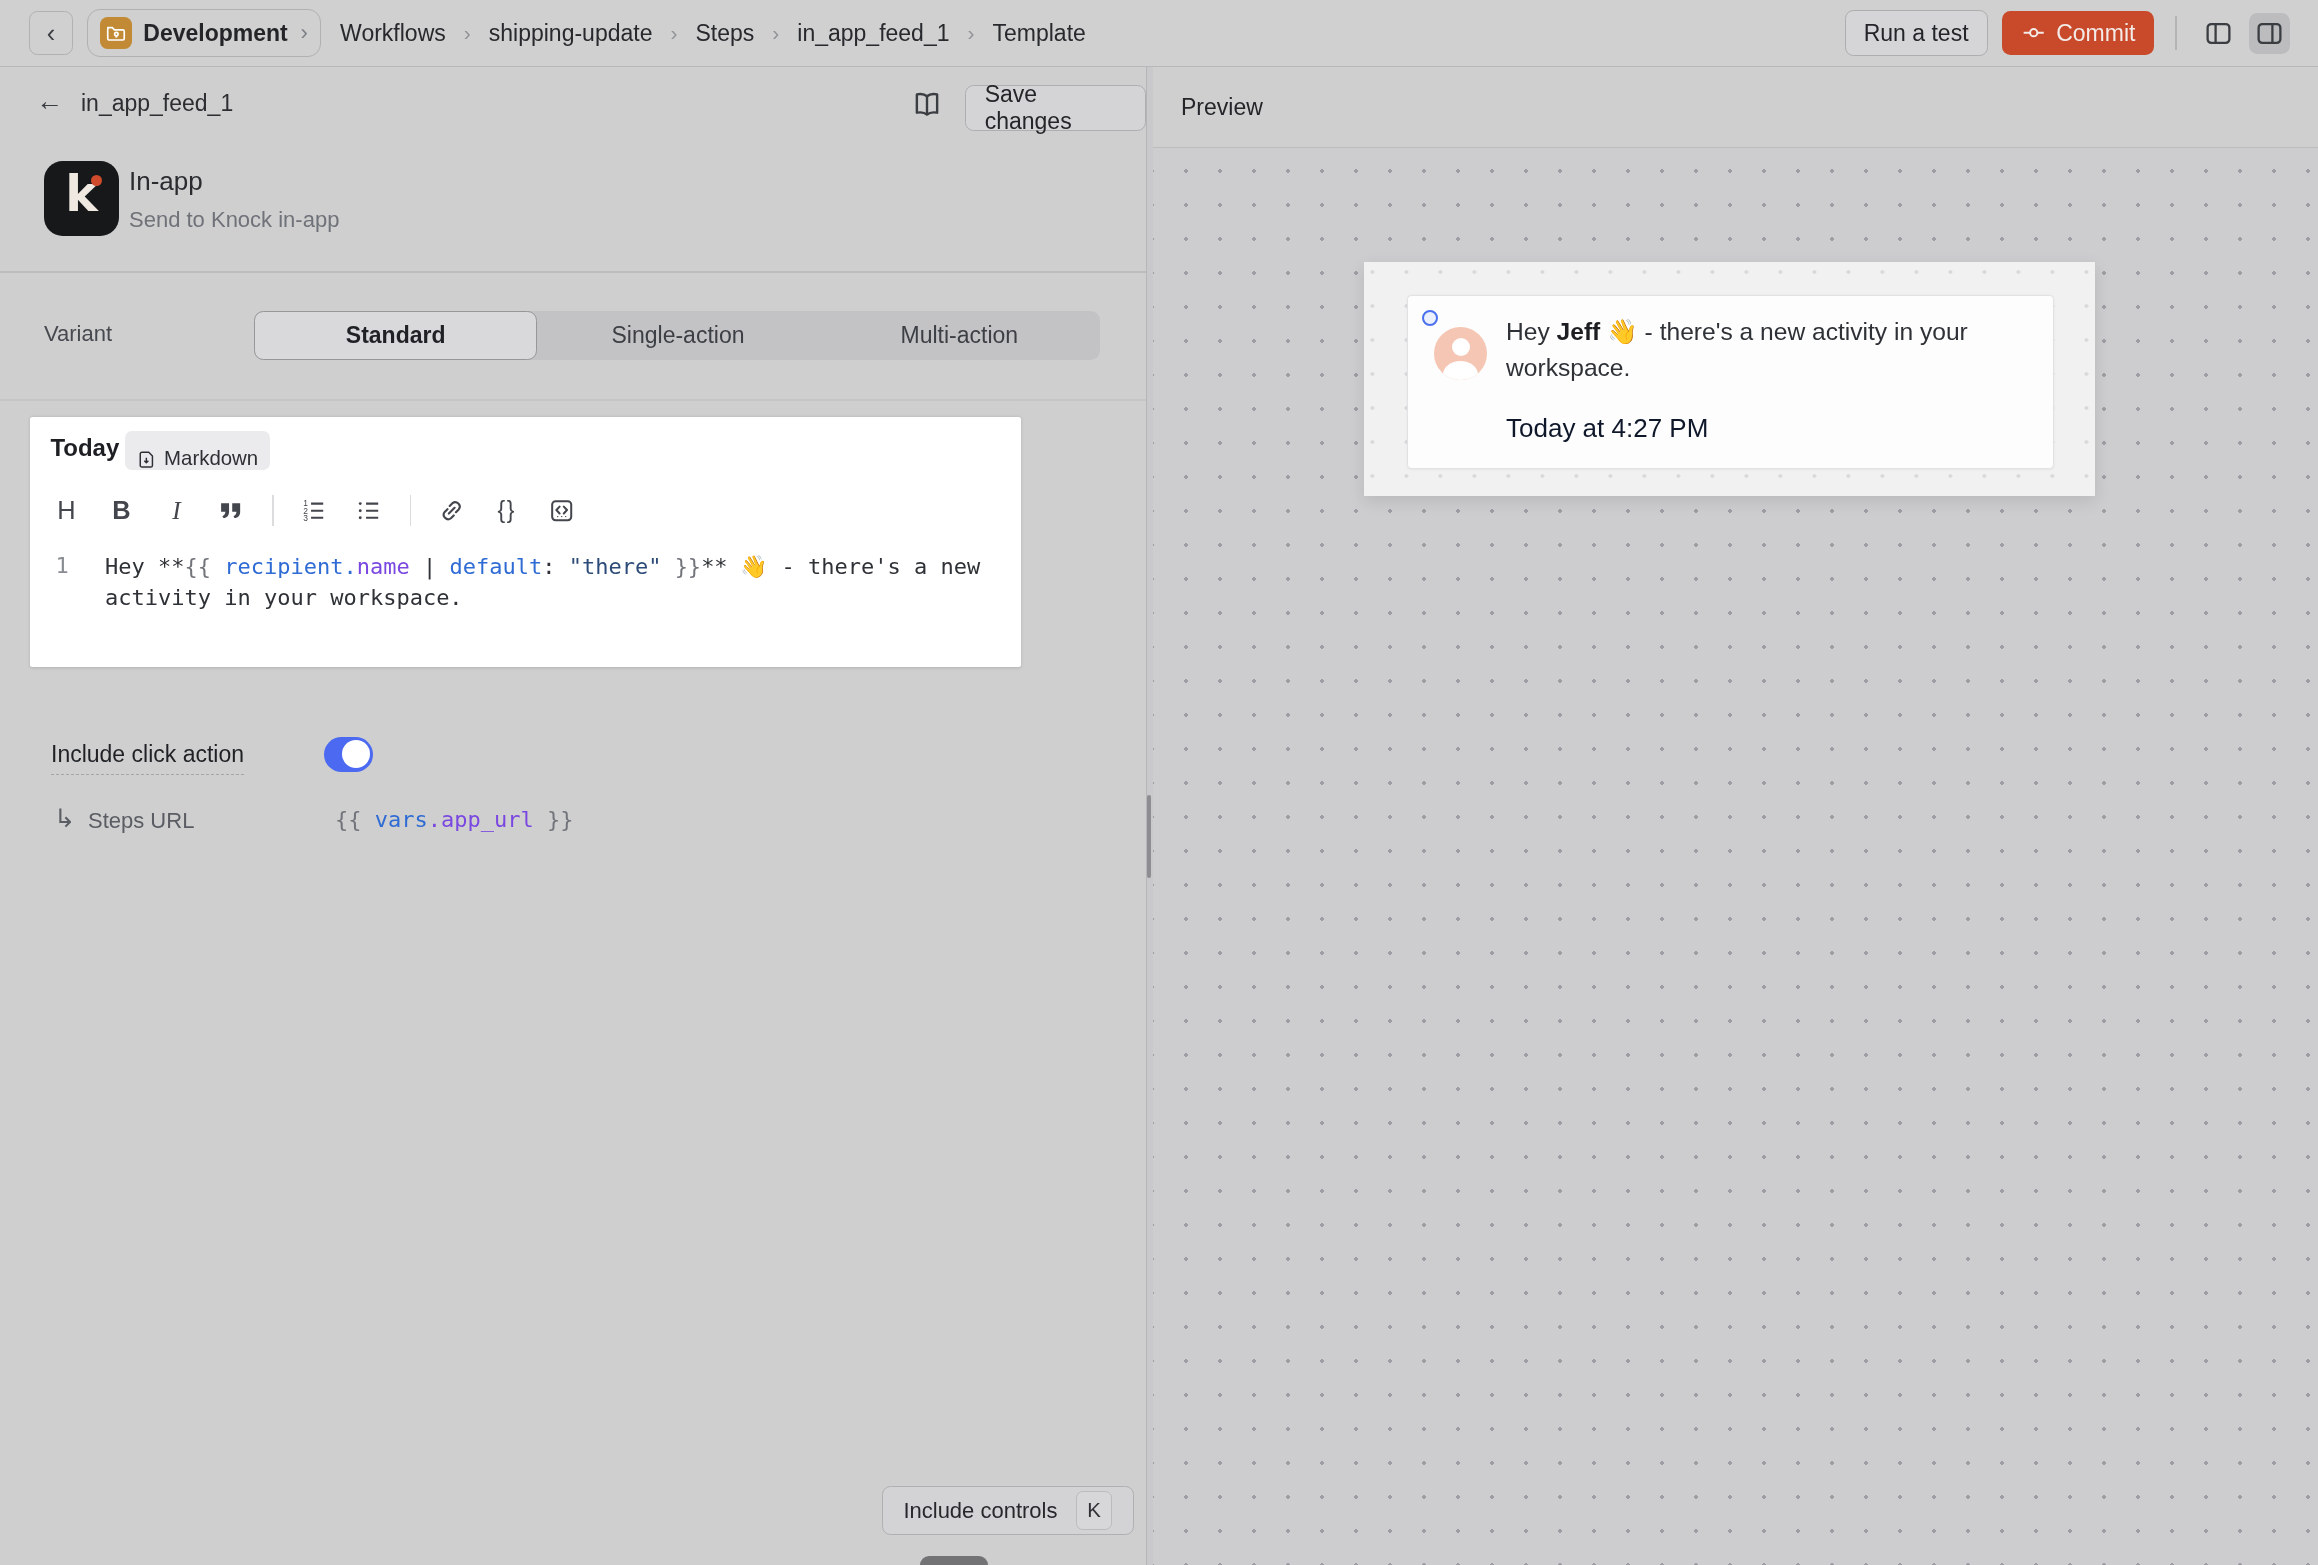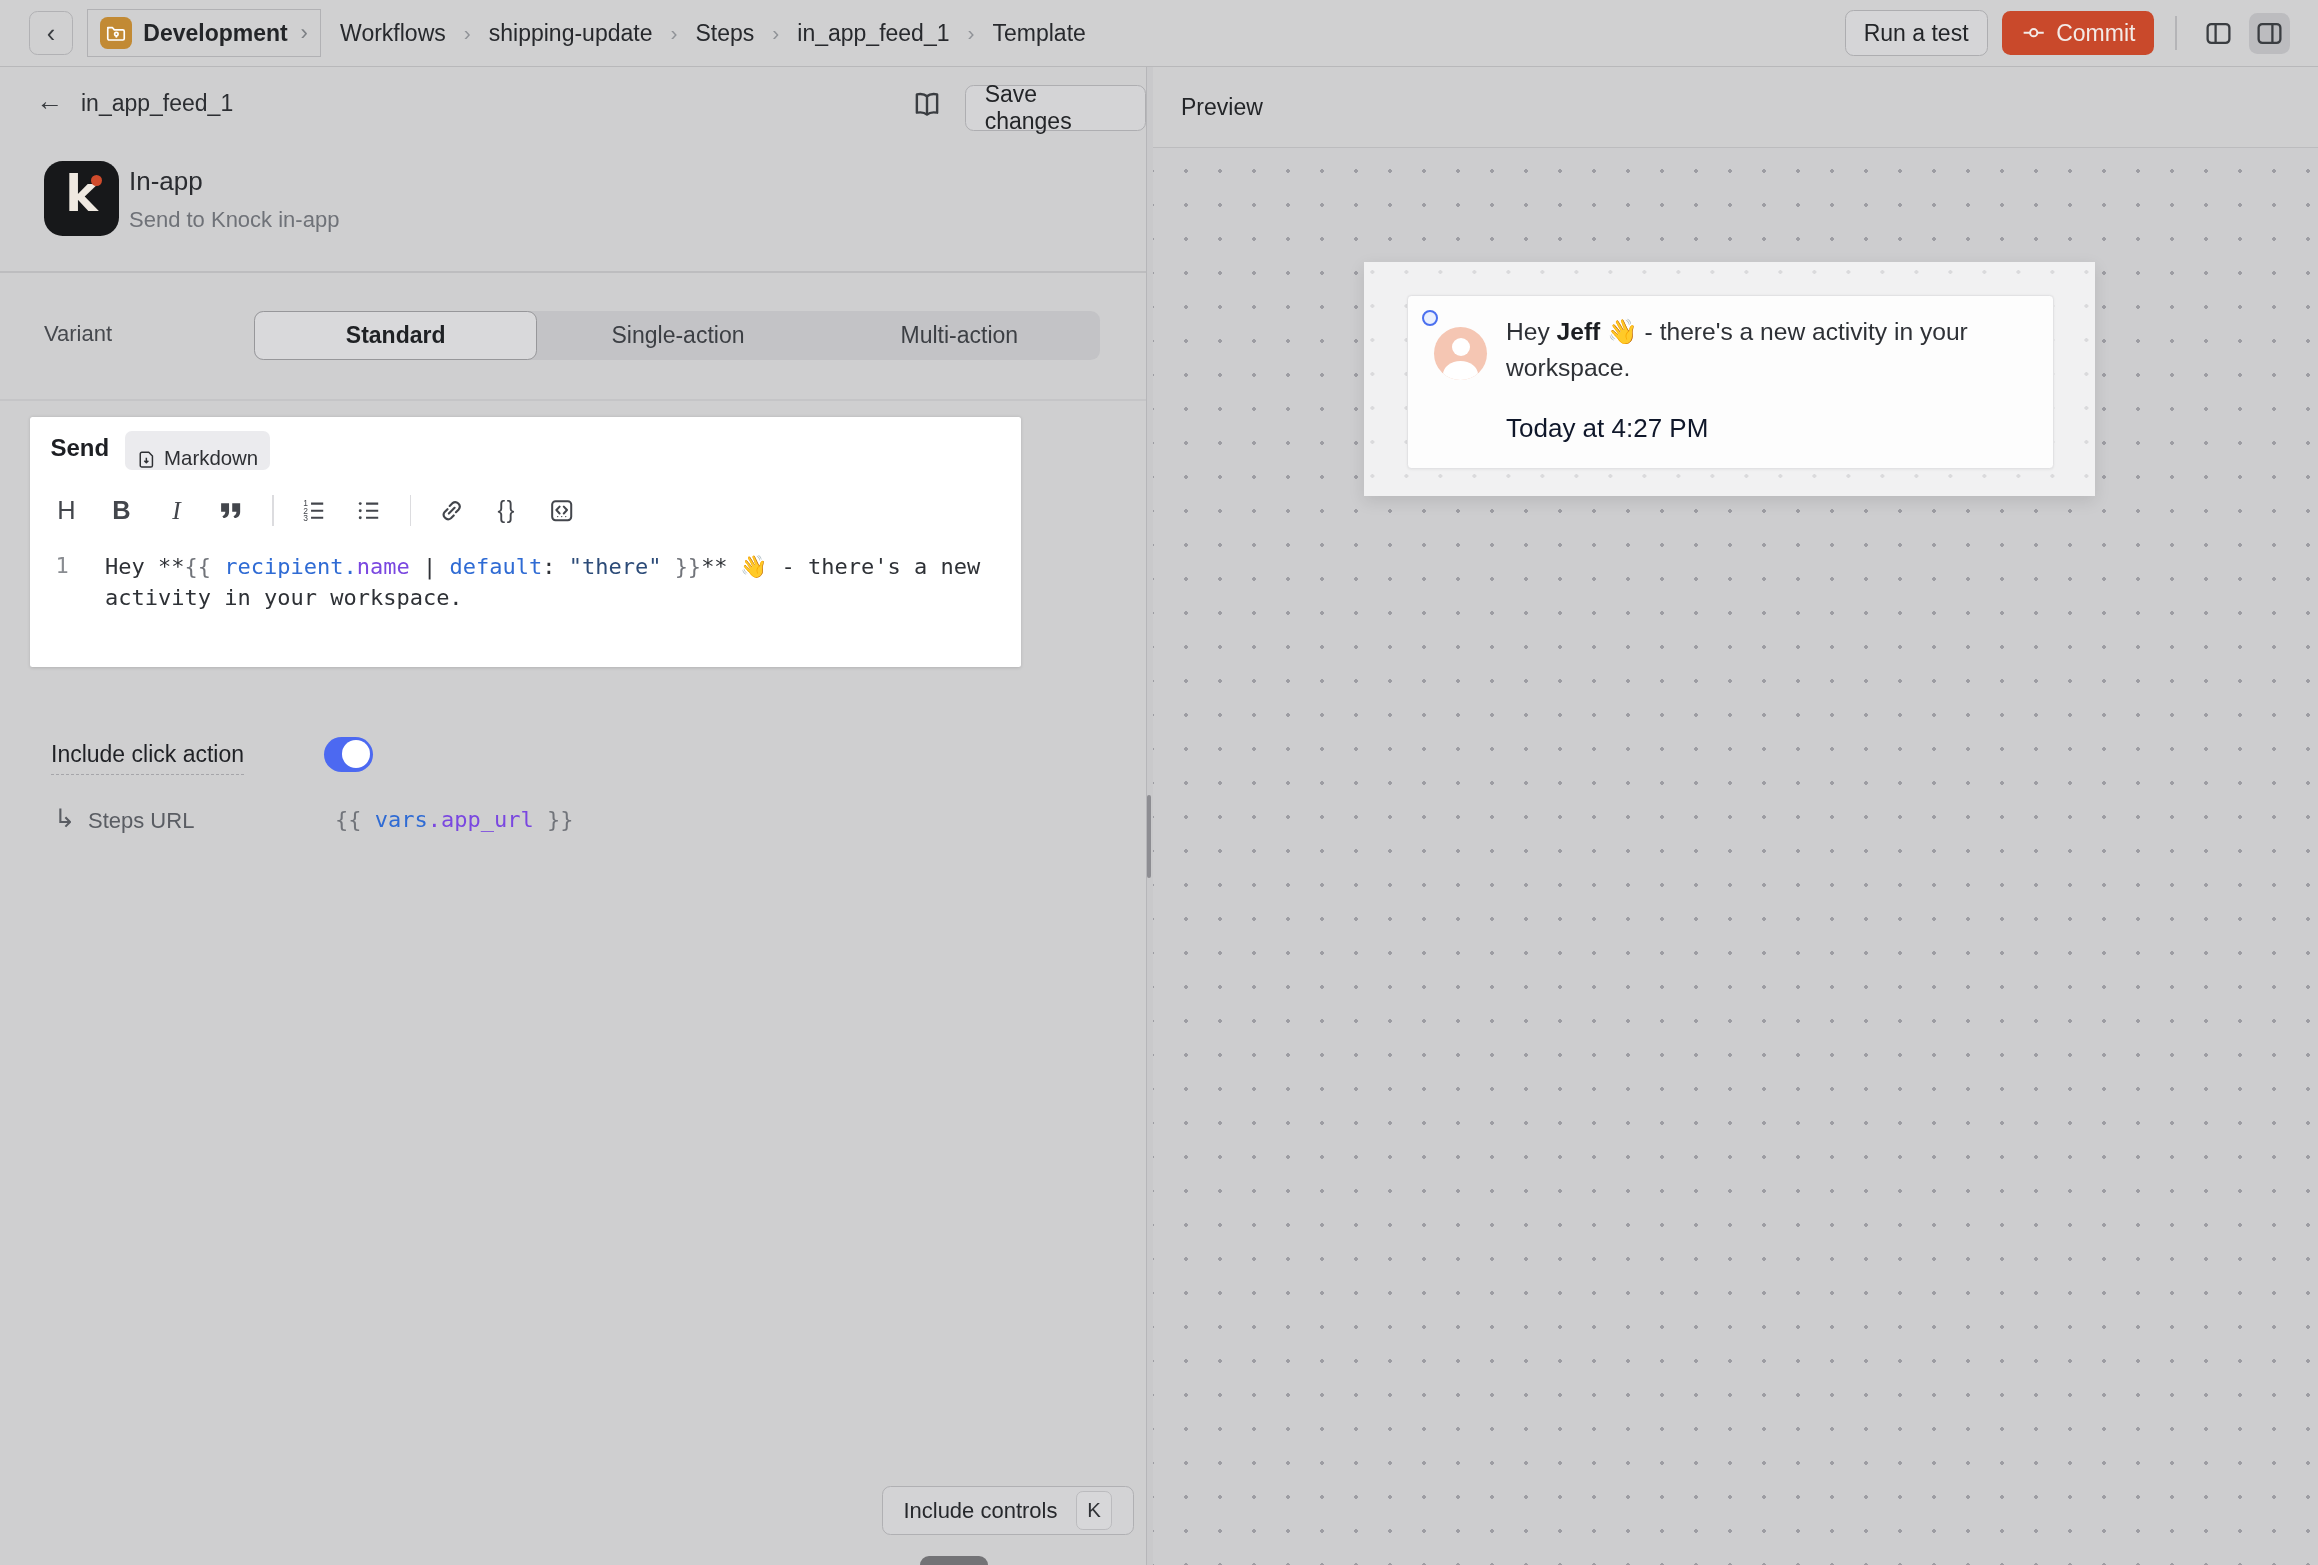--- a/index.html
+++ b/index.html
@@ -9,21 +9,21 @@
   .mono{font-family:"DejaVu Sans Mono","Liberation Mono",monospace;}
 
   
   .topbar{position:absolute;left:0;top:0;width:2319px;height:67px;
           background:#d0d0d1;border-bottom:1.7px solid #b8b8ba;
           display:flex;align-items:center;padding:0 29px;box-sizing:border-box;}
   .iconbtn{display:flex;align-items:center;justify-content:center;cursor:pointer;}
   .back-btn{width:42px;height:42px;border:1.7px solid #b1b1b4;border-radius:8.5px;
             font-size:25.4px;color:#3a3d41;background:transparent;flex:0 0 auto;}
   .env-pill{display:flex;align-items:center;gap:11px;height:46px;margin-left:13.6px;
-            border:1.7px solid #b1b1b4;border-radius:0;padding:0 12.7px;}
+            border:1.7px solid #b1b1b4;border-radius:13px;padding:0 12.7px;}
   .env-icon{width:32px;height:32px;border-radius:7.6px;display:flex;align-items:center;
             justify-content:center;}
   .env-label{font-size:23px;font-weight:600;color:#232528;}
   .pill-chev{font-size:22px;color:#7d8085;margin-left:1.7px;}
   .crumbs{display:flex;align-items:center;gap:18px;margin-left:18.7px;}
   .crumb{font-size:23px;color:#27292d;cursor:pointer;white-space:nowrap;}
   .crumb-sep{font-size:21px;color:#8f9297;}
   .tb-spacer{flex:1;}
   .run-btn{height:44px;padding:0 18px;border:1.7px solid #adadb0;border-radius:8.5px;
            background:#d5d5d7;font-size:23px;color:#232528;display:flex;align-items:center;}
@@ -232,21 +232,21 @@
         <span>Single-action</span>
       </div>
       <div class="segment">
         <span>Multi-action</span>
       </div>
     </div>
 
     <div class="sep sep-2"></div>
 
     <div class="body-card">
-      <div class="body-label">Send</div>
+      <div class="body-label">Today</div>
       <div class="md-badge">
         <span>
           <svg width="19.5" height="19.5" viewBox="0 0 24 24" fill="none" stroke="#2e3034" stroke-width="1.8" stroke-linejoin="round">
             <path d="M6 2.8h8.5L19 7.3V19a2 2 0 0 1-2 2H6a2 2 0 0 1-2-2V4.8a2 2 0 0 1 2-2z"></path>
             <path d="M11.5 9.5v6M9 13.2l2.5 2.5 2.5-2.5"></path>
           </svg>
         </span>
         <span>Markdown</span>
       </div>
 

